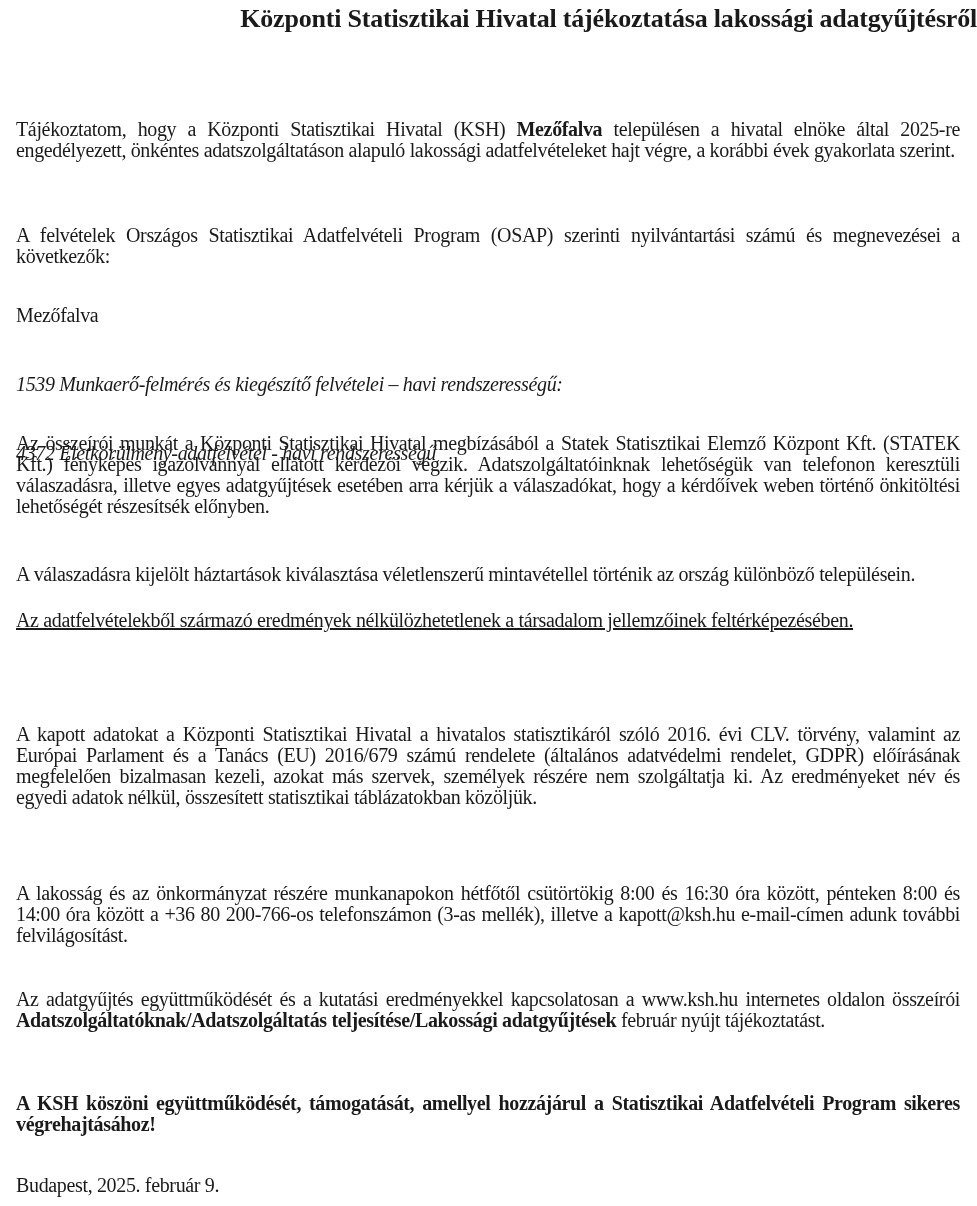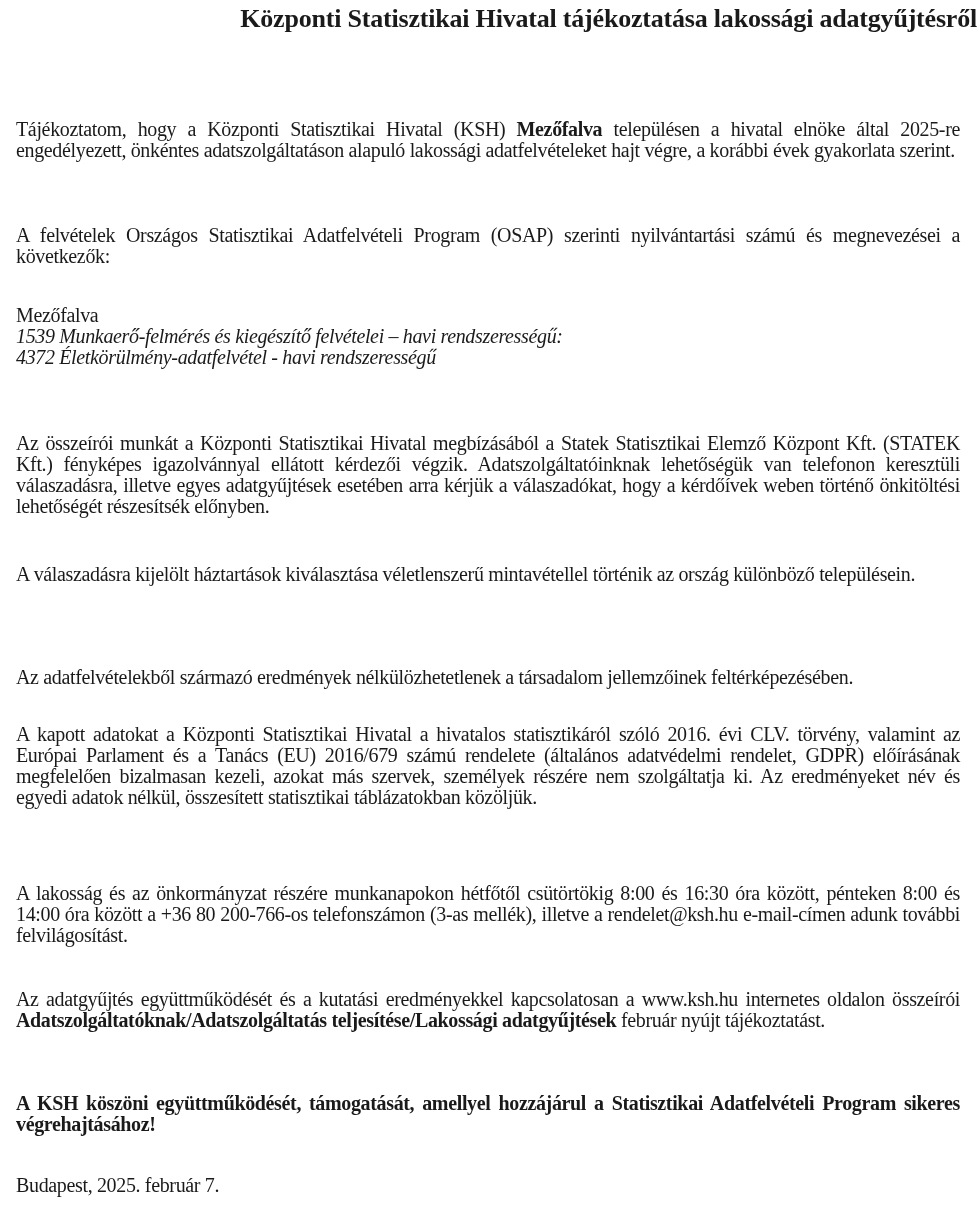--- a/index.html
+++ b/index.html
@@ -11,21 +11,21 @@
   .title {
     position: absolute; left: 0; top: 4px; width: 977px; text-align: right;
     font-weight: bold; font-size: 26px; letter-spacing: -0.2px;
   }
   .p {
     position: absolute; left: 16px; width: 944px;
     font-size: 20px; line-height: 21px; text-align: justify;
     letter-spacing: -0.35px;
   }
   .p.nojust { text-align: left; }
-  .italic { font-style: italic; }
+  .italic { font-style: italic; margin-top: 48px; }
   .bold { font-weight: bold; }
   .line { display: block; }
 </style>
 </head>
 <body>
 
 <div class="title">Központi Statisztikai Hivatal tájékoztatása lakossági adatgyűjtésről</div>
 
 <div class="p" style="top:119px;"><span>Tájékoztatom, hogy a Központi Statisztikai Hivatal (KSH) </span><span class="bold">Mezőfalva</span><span> településen a hivatal elnöke által 2025-re engedélyezett, önkéntes adatszolgáltatáson alapuló lakossági adatfelvételeket hajt végre, a korábbi évek gyakorlata szerint.</span></div>
 
@@ -34,23 +34,23 @@
 <div class="p nojust" style="top:305px;">
   <span class="line">Mezőfalva</span>
   <span class="line italic">1539 Munkaerő-felmérés és kiegészítő felvételei – havi rendszerességű:</span>
   <span class="line italic">4372 Életkörülmény-adatfelvétel - havi rendszerességű</span>
 </div>
 
 <div class="p" style="top:433px;">Az összeírói munkát a Központi Statisztikai Hivatal megbízásából a Statek Statisztikai Elemző Központ Kft. (STATEK Kft.) fényképes igazolvánnyal ellátott kérdezői végzik. Adatszolgáltatóinknak lehetőségük van telefonon keresztüli válaszadásra, illetve egyes adatgyűjtések esetében arra kérjük a válaszadókat, hogy a kérdőívek weben történő önkitöltési lehetőségét részesítsék előnyben.</div>
 
 <div class="p" style="top:564px;">A válaszadásra kijelölt háztartások kiválasztása véletlenszerű mintavétellel történik az ország különböző településein.</div>
 
-<div class="p" style="top:667px;">Az adatfelvételekből származó eredmények nélkülözhetetlenek a társadalom jellemzőinek feltérképezésében.</div>
+<div class="p" style="top:610px;text-decoration:underline;">Az adatfelvételekből származó eredmények nélkülözhetetlenek a társadalom jellemzőinek feltérképezésében.</div>
 
 <div class="p" style="top:724px;">A kapott adatokat a Központi Statisztikai Hivatal a hivatalos statisztikáról szóló 2016. évi CLV. törvény, valamint az Európai Parlament és a Tanács (EU) 2016/679 számú rendelete (általános adatvédelmi rendelet, GDPR) előírásának megfelelően bizalmasan kezeli, azokat más szervek, személyek részére nem szolgáltatja ki. Az eredményeket név és egyedi adatok nélkül, összesített statisztikai táblázatokban közöljük.</div>
 
-<div class="p" style="top:883px;"><span>A lakosság és az önkormányzat részére munkanapokon hétfőtől csütörtökig 8:00 és 16:30 óra között, pénteken 8:00 és 14:00 óra között a +36 80 200-766-os telefonszámon (3-as mellék), illetve a </span><span>rendelet@ksh.hu</span><span> e-mail-címen adunk további felvilágosítást.</span></div>
+<div class="p" style="top:883px;"><span>A lakosság és az önkormányzat részére munkanapokon hétfőtől csütörtökig 8:00 és 16:30 óra között, pénteken 8:00 és 14:00 óra között a +36 80 200-766-os telefonszámon (3-as mellék), illetve a </span><span>kapott@ksh.hu</span><span> e-mail-címen adunk további felvilágosítást.</span></div>
 
 <div class="p" style="top:989px;"><span>Az adatgyűjtés együttműködését és a kutatási eredményekkel kapcsolatosan a </span><span>www.ksh.hu</span><span> internetes oldalon összeírói </span><span class="bold">Adatszolgáltatóknak/Adatszolgáltatás teljesítése/Lakossági adatgyűjtések</span><span> február nyújt tájékoztatást.</span></div>
 
 <div class="p" style="top:1093px;font-weight:bold;">A KSH köszöni együttműködését, támogatását, amellyel hozzájárul a Statisztikai Adatfelvételi Program sikeres végrehajtásához!</div>
 
-<div class="p nojust" style="top:1175px;">Budapest, 2025. február 7.</div>
+<div class="p nojust" style="top:1175px;">Budapest, 2025. február 9.</div>
 
 </body></html>

